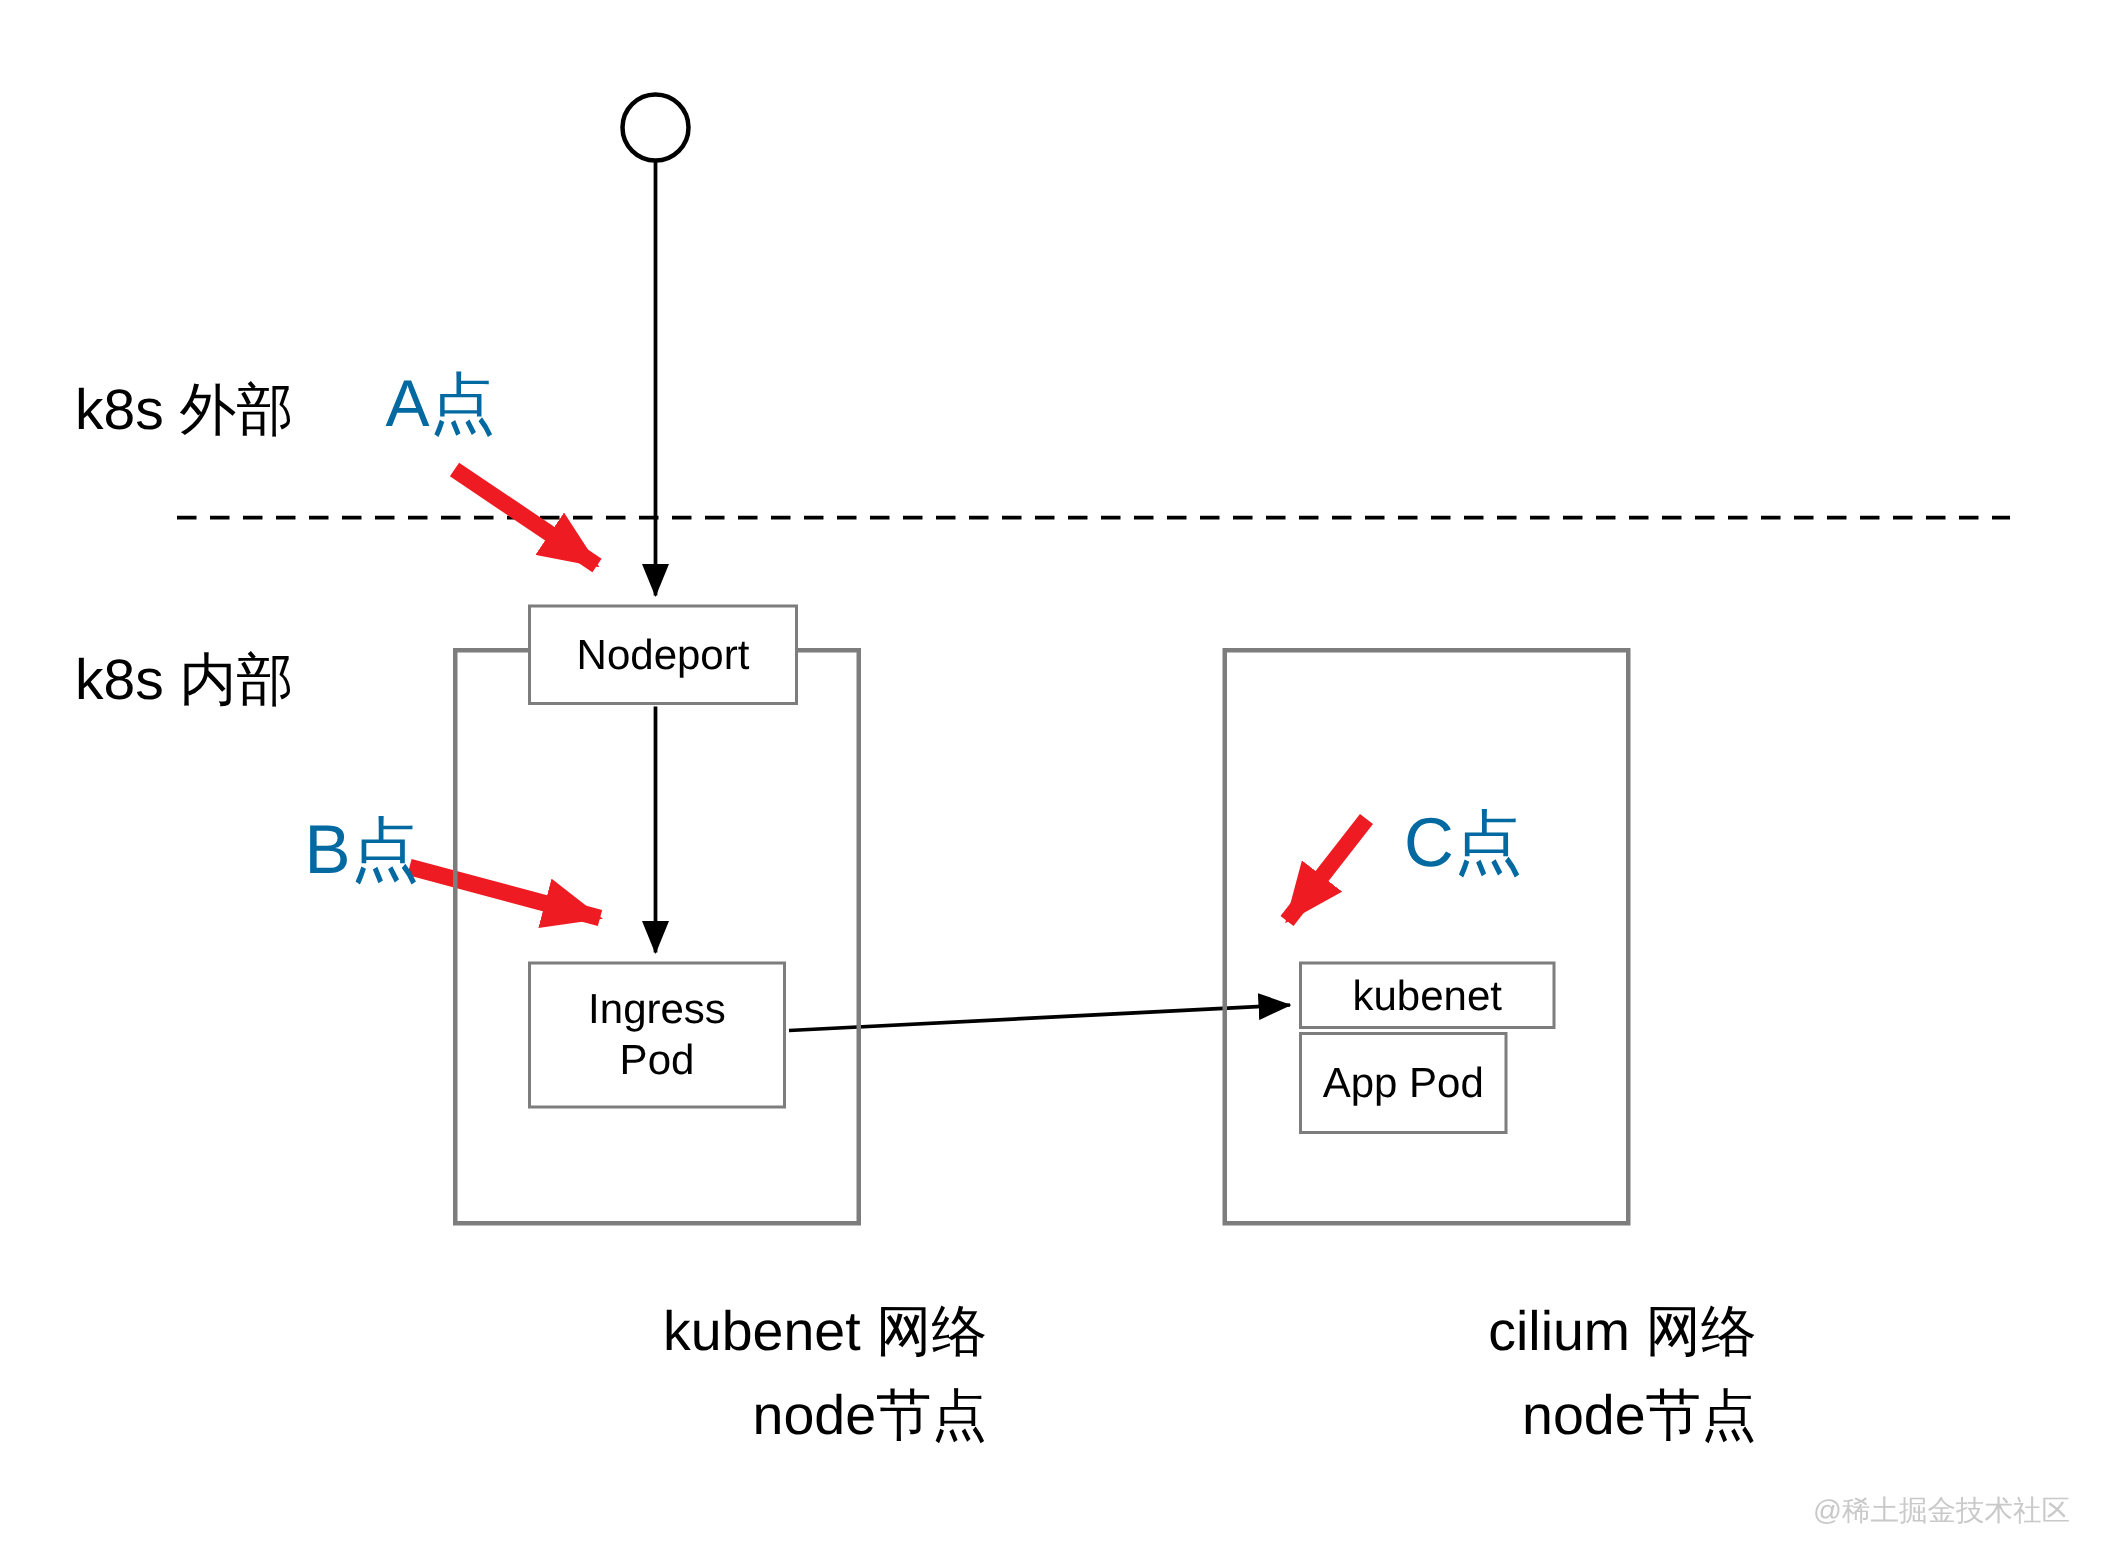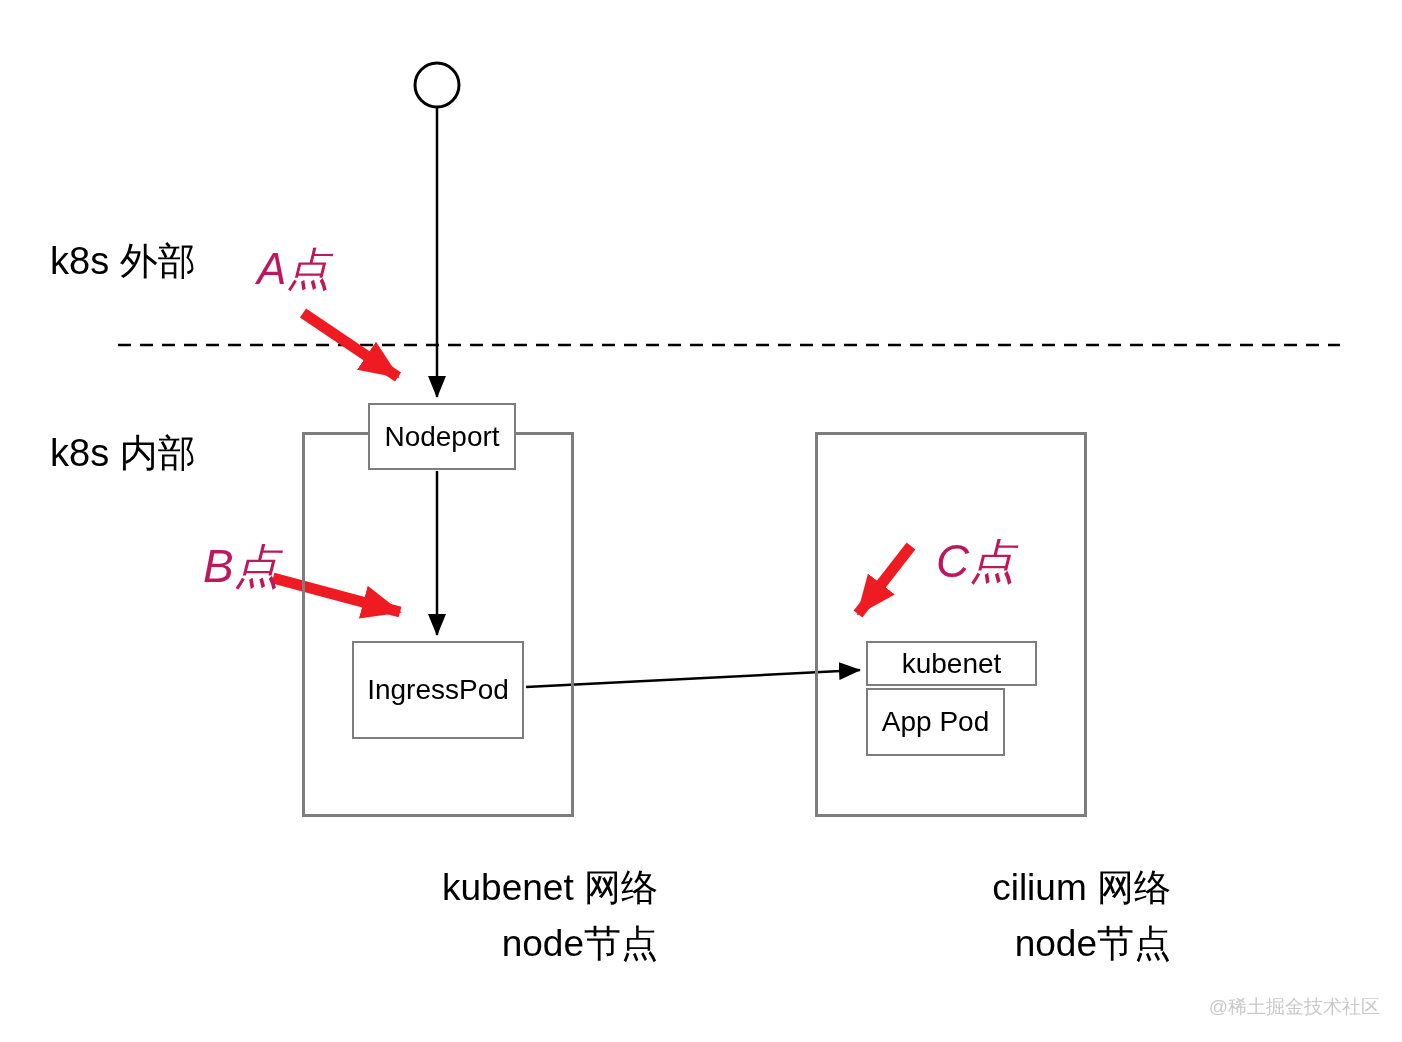--- a/index.html
+++ b/index.html
@@ -41,24 +41,23 @@
   }
   .node-box { border: 2px solid #7d7d7d; font-size: 28px; line-height: 1.2; }
   .zone-label {
     position: absolute;
     color: #000000;
     font-size: 38px;
     white-space: nowrap;
   }
   .red-label {
     position: absolute;
-    color: #be185d;
+    color: #0369a1;
     font-size: 46px;
     white-space: nowrap;
-    font-style: italic;
   }
   .caption {
     position: absolute;
     width: 440px;
     text-align: right;
     color: #000000;
     font-size: 37px;
     line-height: 56px;
     white-space: nowrap;
   }
@@ -97,35 +96,35 @@
 
     <line x1="526" y1="687" x2="860" y2="670" stroke="#000000" stroke-width="2.5" marker-end="url(#arrow-black)"></line>
 
     <line x1="303" y1="313" x2="398" y2="377" stroke="#ee1c22" stroke-width="11" marker-end="url(#arrow-red)"></line>
 
     <line x1="273" y1="578" x2="400" y2="612" stroke="#ee1c22" stroke-width="11" marker-end="url(#arrow-red)"></line>
 
     <line x1="911" y1="546" x2="858" y2="614" stroke="#ee1c22" stroke-width="11" marker-end="url(#arrow-red)"></line>
   </svg>
 
-  <div class="zone-label" style="left:50px; top:236px;">k8s 外部</div>
+  <div class="zone-label" style="left:50px; top:248px;">k8s 外部</div>
   <div class="zone-label" style="left:50px; top:428px;">k8s 内部</div>
 
   <div class="red-label" style="left:257px; top:240px; font-size:44px;">A点</div>
   <div class="red-label" style="left:203px; top:508px;margin-top:28px;">B点</div>
   <div class="red-label" style="left:936px; top:506px;margin-top:25px;">C点</div>
 
   <div class="outer-box" style="left:302px; top:432px; width:272px; height:385px;"></div>
   <div class="outer-box" style="left:815px; top:432px; width:272px; height:385px;"></div>
 
-  <div class="box node-box" style="left:368px; top:403px; width:148px; height:67px;">
+  <div class="box node-box" style="left:352px; top:403px; width:180px; height:67px;">
     <span>Nodeport</span>
   </div>
 
-  <div class="box node-box" style="left:352px; top:641px; width:172px; height:98px; flex-direction:row;">
+  <div class="box node-box" style="left:352px; top:641px; width:172px; height:98px; flex-direction:column;">
     <span>Ingress</span>
     <span>Pod</span>
   </div>
 
   <div class="box node-box" style="left:866px; top:641px; width:171px; height:45px;">
     <span>kubenet</span>
   </div>
 
   <div class="box node-box" style="left:866px; top:688px; width:139px; height:68px;">
     <span>App Pod</span>

